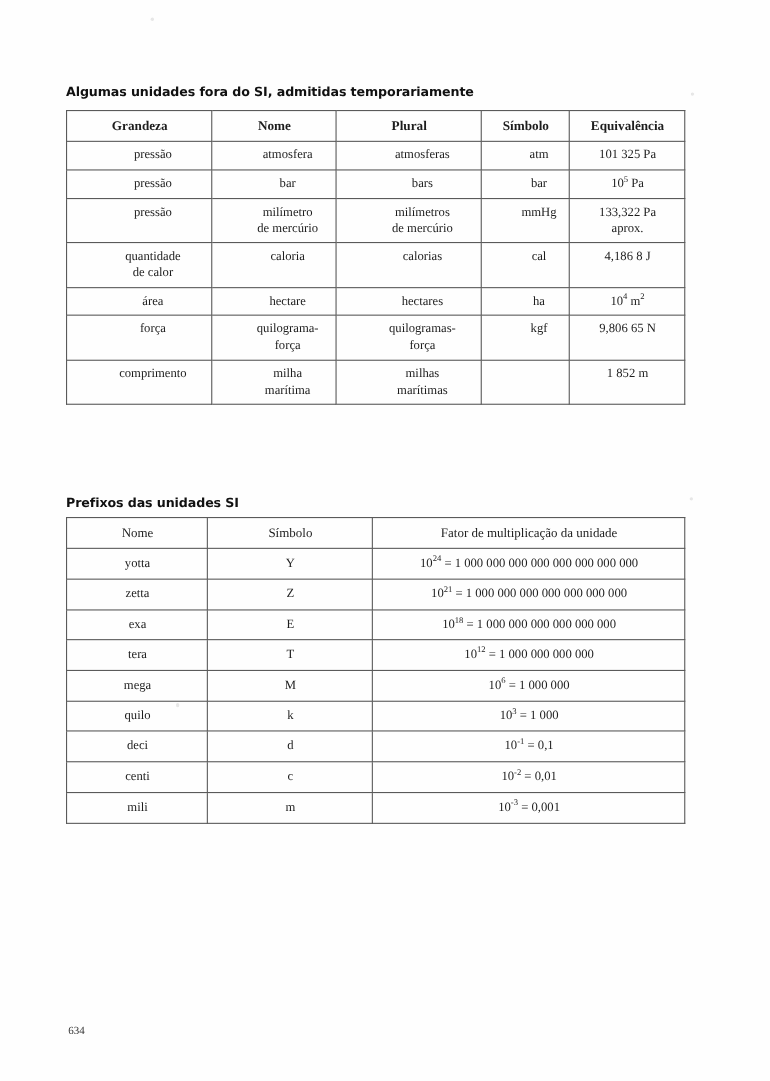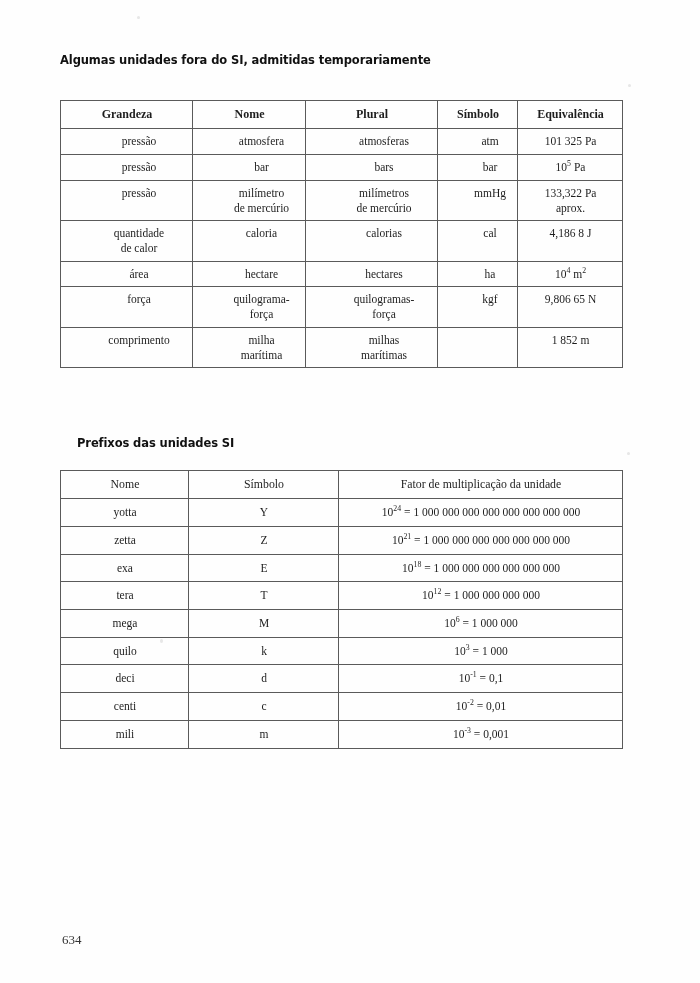--- a/index.html
+++ b/index.html
@@ -23,22 +23,22 @@
   .section-heading {
     position: absolute;
     left: 60px;
     font-family: "DejaVu Sans", sans-serif;
     font-weight: bold;
     font-size: 11.5px;
     letter-spacing: -0.1px;
     color: #111111;
     white-space: nowrap;
   }
-  #heading-units { top: 43px; }
-  #heading-prefixes { top: 426px; margin-left: 17px; }
+  #heading-units { top: 66px; }
+  #heading-prefixes { top: 440px; }
 
   table.doc-table {
     position: absolute;
     border-collapse: collapse;
     font-family: "Liberation Serif", serif;
     font-size: 11.5px;
     color: #1d1d1d;
     table-layout: fixed;
     text-align: center;
   }
@@ -77,21 +77,21 @@
   }
 
   .cell-line { display: block; white-space: nowrap; margin-left: 24px; }
   sup { font-size: 0.68em; line-height: 0; vertical-align: super; }
 
   .page-number {
     position: absolute;
     left: 62px;
     top: 932px;
     font-family: "Liberation Serif", serif;
-    font-size: 13px;
+    font-size: 10px;
     color: #333333;
   }
   .speck {
     position: absolute;
     background: #cfcfcf;
     border-radius: 50%;
     opacity: 0.5;
   }
 </style>
 </head>

